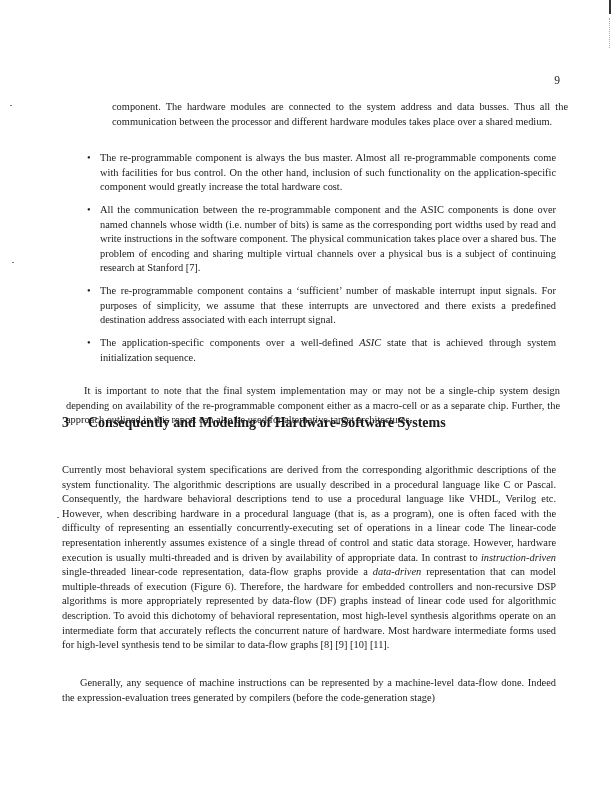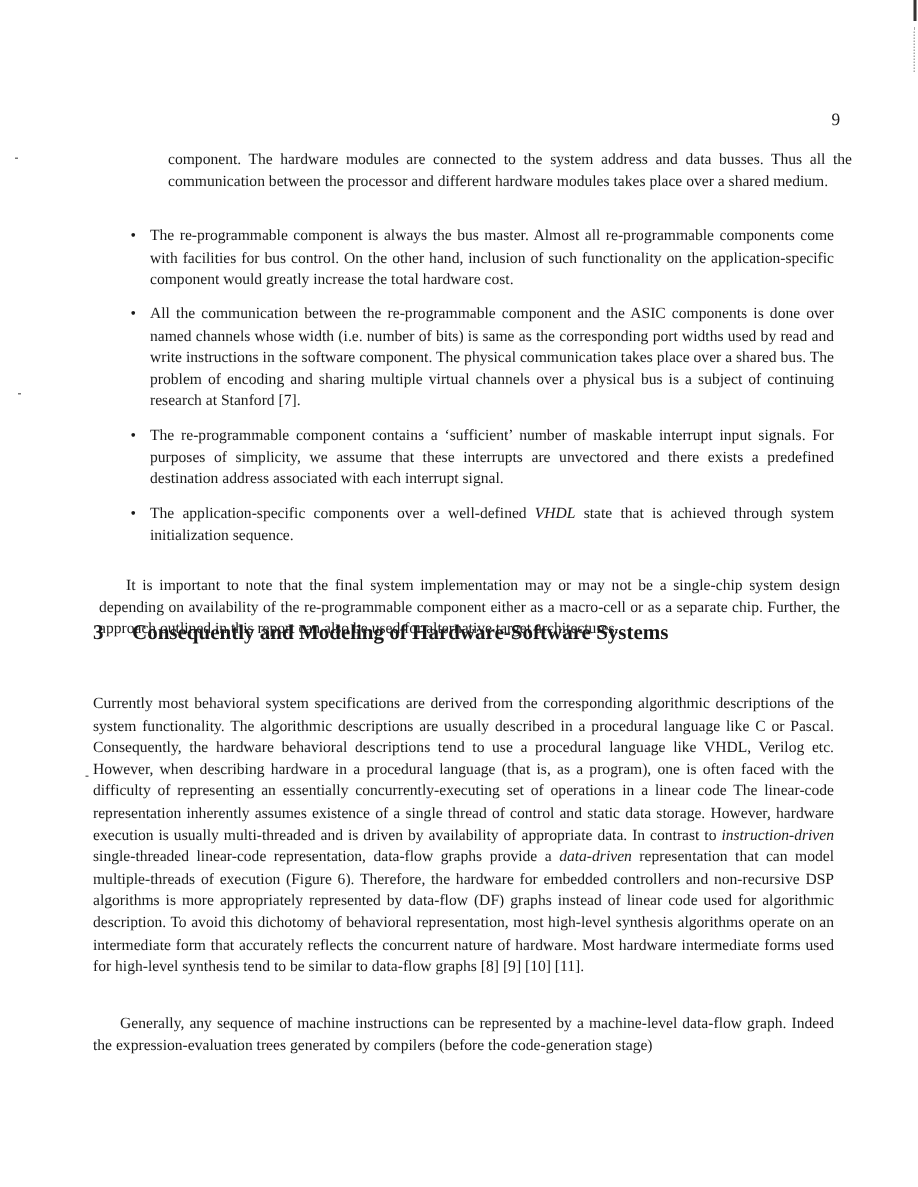--- a/index.html
+++ b/index.html
@@ -46,25 +46,25 @@
     <span>All the communication between the re-programmable component and the ASIC components is done over named channels whose width (i.e. number of bits) is same as the corresponding port widths used by read and write instructions in the software component. The physical communication takes place over a shared bus. The problem of encoding and sharing multiple virtual channels over a physical bus is a subject of continuing research at Stanford [7].</span>
   </div>
 
   <div class="bullet-item" style="top:284px;">
     <span class="bullet-dot">•</span>
     <span>The re-programmable component contains a ‘sufficient’ number of maskable interrupt input signals. For purposes of simplicity, we assume that these interrupts are unvectored and there exists a predefined destination address associated with each interrupt signal.</span>
   </div>
 
   <div class="bullet-item" style="top:336px;">
     <span class="bullet-dot">•</span>
-    <span><span>The application-specific components over a well-defined </span><em>VHDL</em><span> state that is achieved through system initialization sequence.</span></span>
+    <span><span>The application-specific components over a well-defined </span><em>ASIC</em><span> state that is achieved through system initialization sequence.</span></span>
   </div>
 
   <p class="text full-block para-indent" style="top:380px; margin:4px;">It is important to note that the final system implementation may or may not be a single-chip system design depending on availability of the re-programmable component either as a macro-cell or as a separate chip. Further, the approach outlined in this report can also be used for alternative target architectures.</p>
 
   <div class="heading">
     <span class="num">3</span><span>Consequently and Modeling of Hardware-Software Systems</span>
   </div>
 
   <p class="text full-block" style="top:463px; margin:0;"><span>Currently most behavioral system specifications are derived from the corresponding algorithmic descriptions of the system functionality. The algorithmic descriptions are usually described in a procedural language like C or Pascal. Consequently, the hardware behavioral descriptions tend to use a procedural language like VHDL, Verilog etc. However, when describing hardware in a procedural language (that is, as a program), one is often faced with the difficulty of representing an essentially concurrently-executing set of operations in a linear code The linear-code representation inherently assumes existence of a single thread of control and static data storage. However, hardware execution is usually multi-threaded and is driven by availability of appropriate data. In contrast to </span><em>instruction-driven</em><span> single-threaded linear-code representation, data-flow graphs provide a </span><em>data-driven</em><span> representation that can model multiple-threads of execution (Figure 6). Therefore, the hardware for embedded controllers and non-recursive DSP algorithms is more appropriately represented by data-flow (DF) graphs instead of linear code used for algorithmic description. To avoid this dichotomy of behavioral representation, most high-level synthesis algorithms operate on an intermediate form that accurately reflects the concurrent nature of hardware. Most hardware intermediate forms used for high-level synthesis tend to be similar to data-flow graphs [8] [9] [10] [11].</span></p>
 
-  <p class="text full-block para-indent" style="top:676px; margin:0;">Generally, any sequence of machine instructions can be represented by a machine-level data-flow graph. Indeed the expression-evaluation trees generated by compilers (before the code-generation stage)</p>
+  <p class="text full-block para-indent" style="top:676px; margin:0;">Generally, any sequence of machine instructions can be represented by a machine-level data-flow done. Indeed the expression-evaluation trees generated by compilers (before the code-generation stage)</p>
 </div>
 
 </body></html>

